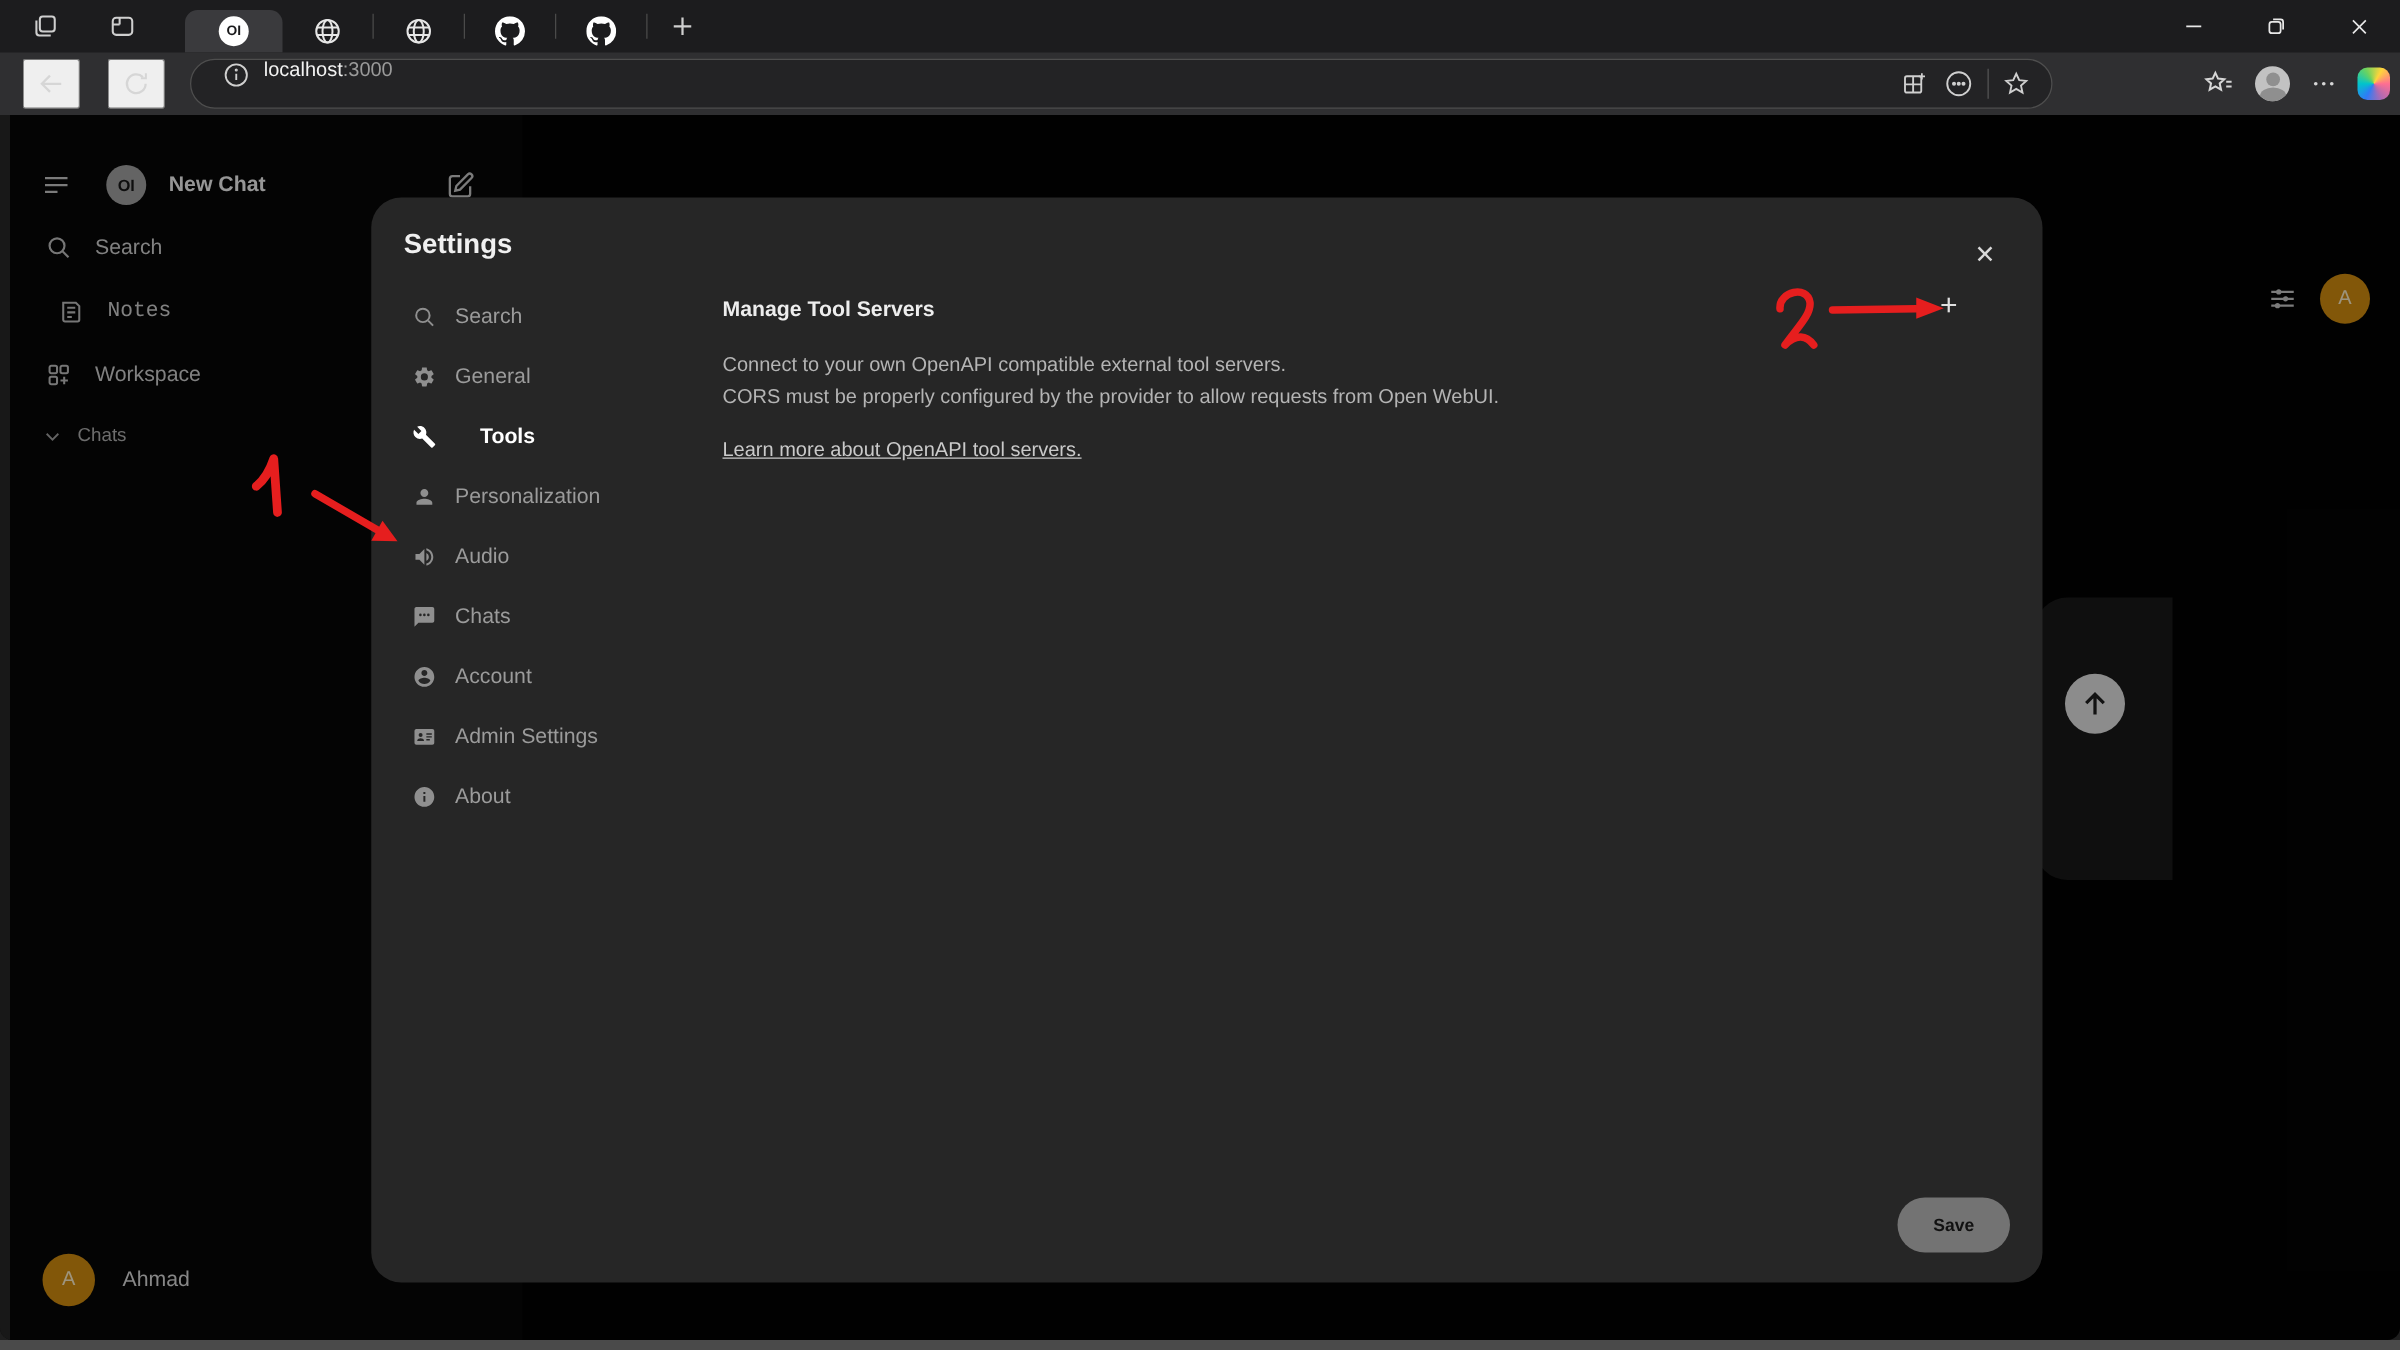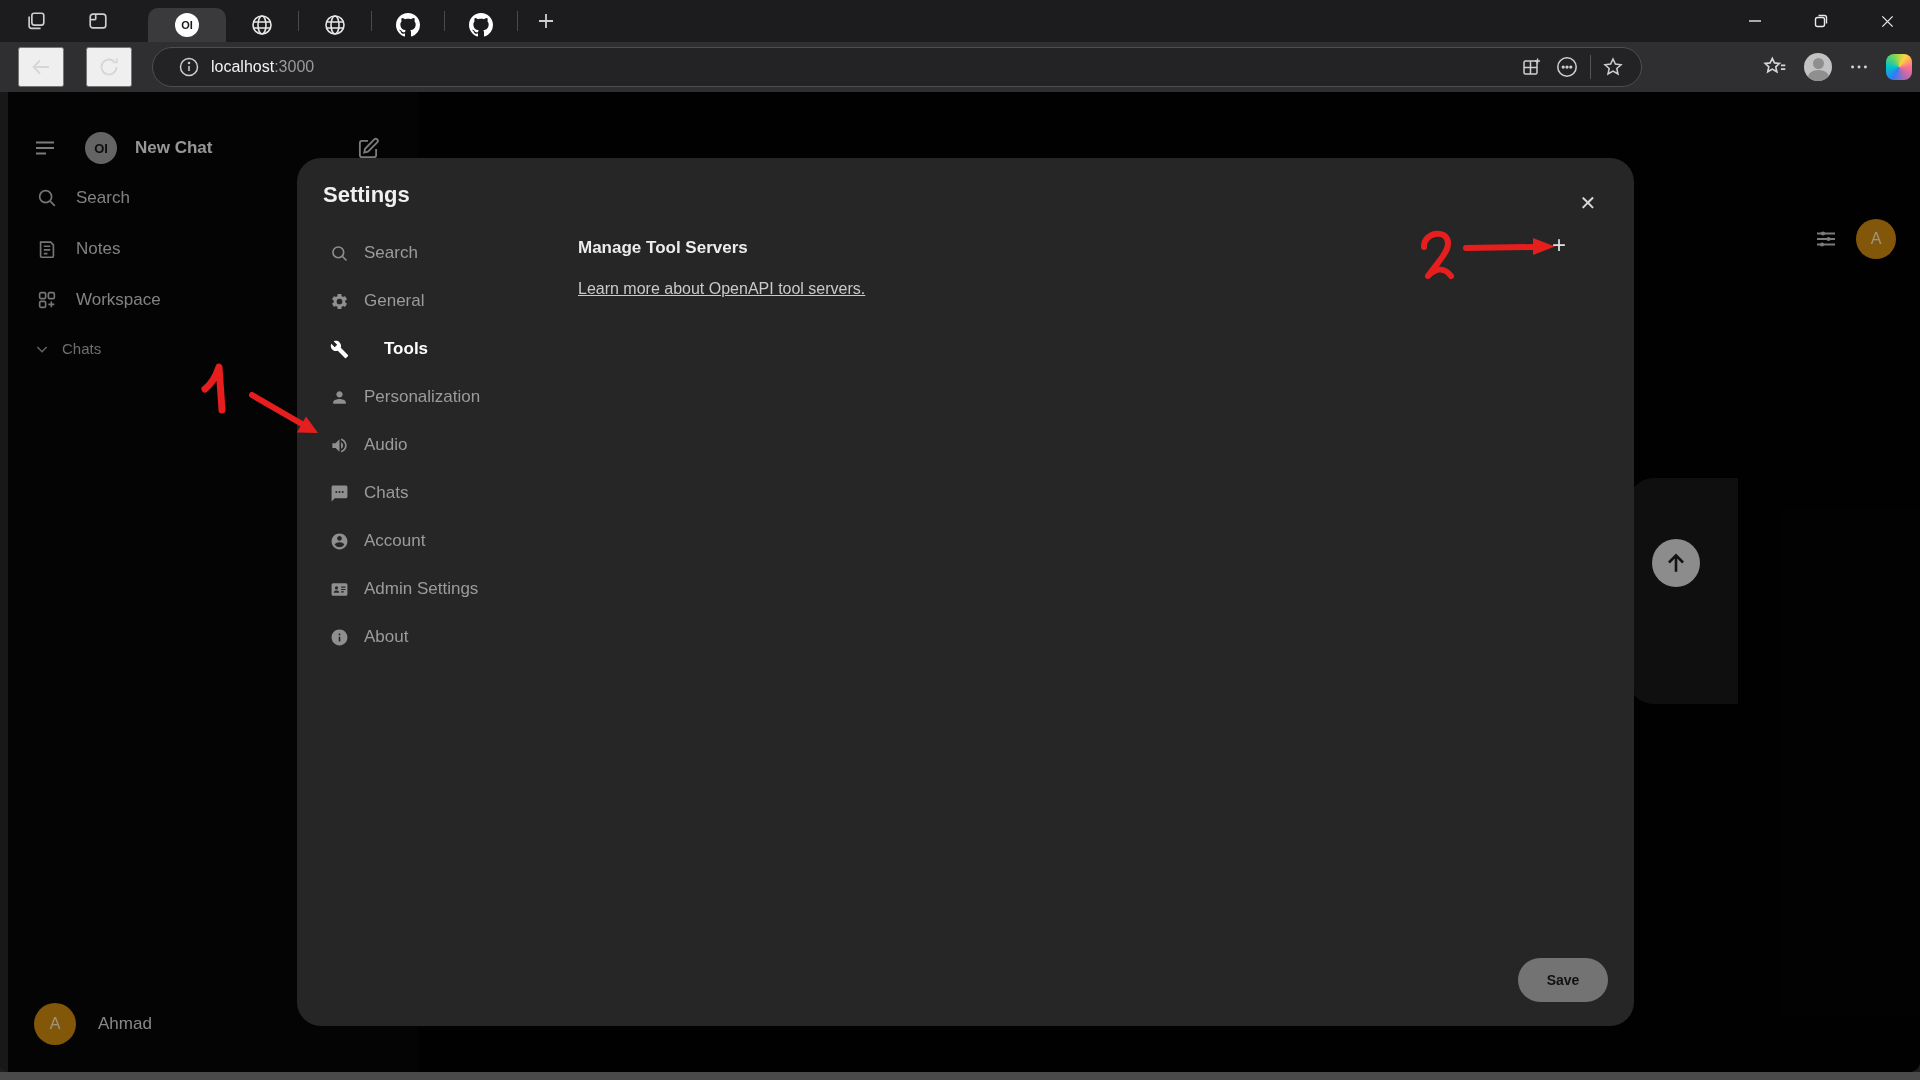--- a/index.html
+++ b/index.html
@@ -18,21 +18,21 @@
   .tabsep { width:1px; height:20px; background:#4a4a4a; }
   .favicon-oi { width:24px; height:24px; border-radius:50%; background:#fff; color:#19191b;
                 display:flex; align-items:center; justify-content:center; font-size:11px; font-weight:bold; letter-spacing:0; }
   .wincontrols { position:absolute; right:0; top:0; height:42px; display:flex; }
   .winbtn { width:66px; height:42px; display:flex; align-items:center; justify-content:center; color:#e8e8e8; }
 
   .toolbar { position:absolute; left:0; top:42px; width:1920px; height:50px; background:#2f2f31;
              display:flex; align-items:center; }
   .navbtn { width:46px; height:40px; display:flex; align-items:center; justify-content:center; color:#d6d6d6; }
   .addressbar { position:absolute; left:152px; top:5px; width:1490px; height:40px; background:#232325;
-                border:1px solid #4e4e4e; border-radius:20px; display:flex; align-items:center; padding:0 10px; }
+                border:1px solid #4e4e4e; border-radius:20px; display:flex; padding:0 10px; }
   .addr-host { color:#f2f2f2; font-size:16px; margin-left:10px; }
   .addr-port { color:#9a9a9a; font-size:16px; }
   .addr-right { margin-left:auto; display:flex; align-items:center; gap:10px; color:#cfcfcf; }
   .pillsep { width:1px; height:24px; background:#555; }
   .tb-right { position:absolute; right:8px; top:5px; height:40px; display:flex; align-items:center; gap:16px; }
   .tb-avatar { width:28px; height:28px; border-radius:50%; background:#c2c2c2; position:relative; overflow:hidden; }
   .tb-avatar .head { position:absolute; left:8.5px; top:5px; width:11px; height:11px; border-radius:50%; background:#8f8f8f; }
   .tb-avatar .body { position:absolute; left:3.5px; top:17px; width:21px; height:14px; border-radius:50%; background:#8f8f8f; }
   .copilot { width:26px; height:26px; border-radius:8px;
              background:conic-gradient(from 210deg,#2e7cf6,#00c4cc,#6bd35f,#ffd43b,#ff6f91,#b06ab3,#2e7cf6); }
@@ -291,21 +291,21 @@
       <div class="sb-row" style="left:28px; top:95px;">
         <span>
           <svg width="22" height="22" viewBox="0 0 24 24" fill="none" stroke="#b5b5b5" stroke-width="1.9">
             <circle cx="10.5" cy="10.5" r="6.5"></circle>
               <path d="M15.5 15.5L20.5 20.5"></path>
           </svg>
         </span>
         <span class="sb-label">Search</span>
       </div>
 
-      <div class="sb-row" style="left:28px; top:146px;">
+      <div class="sb-row" style="left:38px; top:146px;font-family:Liberation Mono, monospace;">
         <span>
           <svg width="22" height="22" viewBox="0 0 24 24" fill="none" stroke="#b5b5b5" stroke-width="1.8">
             <path d="M5 4.5h11l3 3V19.5a1.5 1.5 0 0 1-1.5 1.5h-11A1.5 1.5 0 0 1 5 19.5z"></path>
             <path d="M8.5 9h7M8.5 13h7M8.5 17h4"></path>
           </svg>
         </span>
         <span class="sb-label">Notes</span>
       </div>
 
       <div class="sb-row" style="left:28px; top:197px;">
@@ -454,20 +454,24 @@
           </span>
           <span>About</span>
         </div>
       </nav>
 
       <div class="content">
         <div class="content-head">
           <span class="content-title">Manage Tool Servers</span>
           <button class="add-server-btn">+</button>
         </div>
+        <div class="content-desc">
+          <div>Connect to your own OpenAPI compatible external tool servers.</div>
+          <div>CORS must be properly configured by the provider to allow requests from Open WebUI.</div>
+        </div>
         <span class="content-link">Learn more about OpenAPI tool servers.</span>
       </div>
 
       <button class="save-btn">Save</button>
     </div>
 
     <svg class="annotations" width="1920" height="980" viewBox="0 0 1920 980">
       <g stroke="#e61e1e" fill="none" stroke-linecap="round" stroke-linejoin="round">
 
         <path d="M205 297 Q214 290 219 275 L222 318" stroke-width="7"></path>

